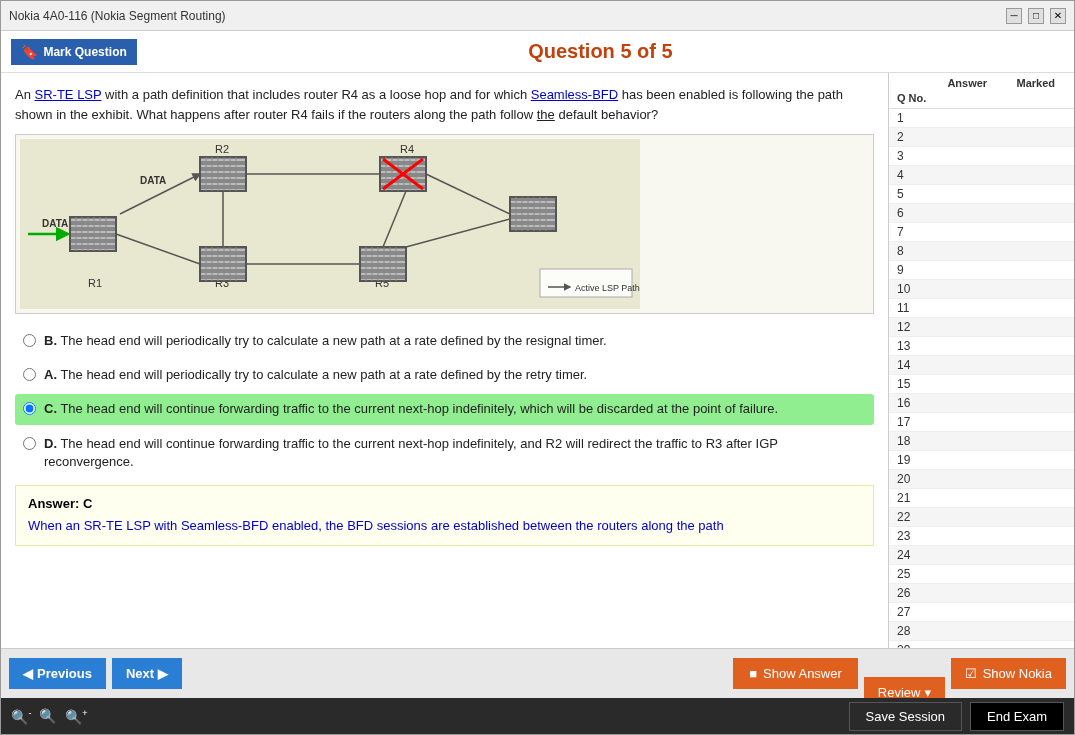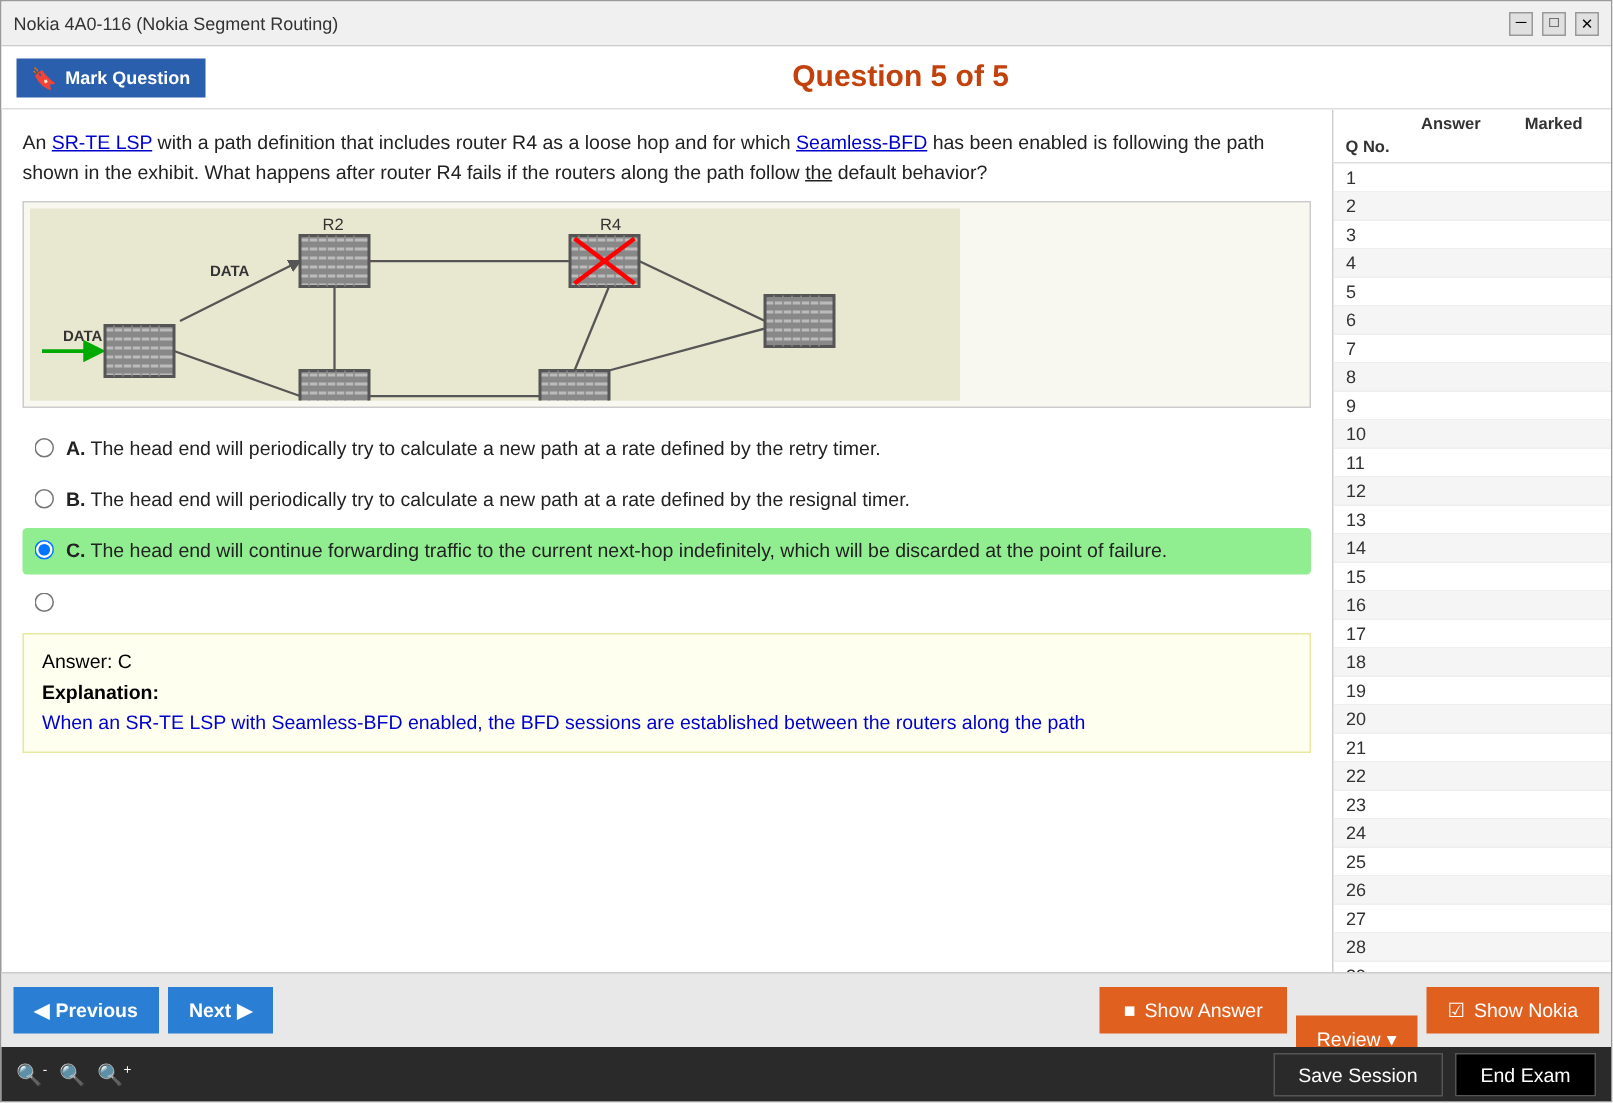--- a/index.html
+++ b/index.html
@@ -17,31 +17,31 @@
     .mark-question-btn .bookmark-icon { color: #fff; font-size: 14px; }
     .question-title { flex: 1; text-align: center; font-size: 20px; font-weight: bold; color: #c2410c; }
 
     .main-area { display: flex; flex: 1; overflow: hidden; }
 
     .question-panel { flex: 1; overflow-y: auto; padding: 12px 14px; border-right: 1px solid #ccc; }
 
     .question-text { font-size: 13px; color: #222; margin-bottom: 10px; line-height: 1.5; }
 
     .exhibit-container { border: 1px solid #ccc; background: #f8f8f0; margin-bottom: 12px; padding: 4px; }
-    .exhibit-img { width: 620px; height: 128px; background: #e8e8d8; position: relative; overflow: hidden; }
+    .exhibit-img { width: 620px; height: 170px; background: #e8e8d8; position: relative; overflow: hidden; }
 
     .options-list { margin-bottom: 8px; }
     .option-item { display: flex; align-items: flex-start; gap: 8px; padding: 6px 8px; margin-bottom: 4px; border-radius: 3px; }
     .option-item.selected { background: #90ee90; }
     .option-item input[type="radio"] { margin-top: 2px; flex-shrink: 0; }
     .option-text { font-size: 13px; color: #222; line-height: 1.4; }
     .option-text strong { font-weight: bold; }
 
     .answer-box { background: #fffff0; border: 1px solid #e8e8a0; padding: 10px 12px; margin-top: 6px; }
-    .answer-box .answer-label { font-size: 13px; font-weight: normal; margin-bottom: 6px; }
+    .answer-box .answer-label { font-size: 13px; font-weight: bold; margin-bottom: 6px; }
     .answer-box .explanation-label { font-size: 13px; font-weight: bold; margin-bottom: 4px; }
     .answer-box .explanation-text { font-size: 13px; color: #0000cc; line-height: 1.4; }
 
     
     .right-panel { width: 185px; display: flex; flex-direction: column; overflow: hidden; }
     .right-panel-header { display: grid; grid-template-columns: 40px 1fr 1fr; background: #fff; border-bottom: 1px solid #ddd; padding: 4px 4px; font-size: 11px; font-weight: bold; color: #333; }
     .right-panel-header span { text-align: center; }
     .right-panel-header .qno { text-align: left; padding-left: 4px; margin-top: 15px; }
 
     .question-list { flex: 1; overflow-y: scroll; }
@@ -205,38 +205,38 @@
                 <path d="M0,0 L5,2.5 L0,5 Z" fill="#555"></path>
               </marker>
             </defs>
           </svg>
         </div>
       </div>
 
       <div class="options-list">
         <div class="option-item">
           <input type="radio" name="answer" style="">
-          <span class="option-text"><strong>A.</strong> The head end will periodically try to calculate a new path at a rate defined by the retry timer.</span>
+          <span class="option-text"><strong>B.</strong> The head end will periodically try to calculate a new path at a rate defined by the resignal timer.</span>
         </div>
         <div class="option-item">
           <input type="radio" name="answer" style="">
-          <span class="option-text"><strong>B.</strong> The head end will periodically try to calculate a new path at a rate defined by the resignal timer.</span>
+          <span class="option-text"><strong>A.</strong> The head end will periodically try to calculate a new path at a rate defined by the retry timer.</span>
         </div>
         <div class="option-item selected">
           <input type="radio" name="answer" checked="" style="">
           <span class="option-text"><strong>C.</strong> The head end will continue forwarding traffic to the current next-hop indefinitely, which will be discarded at the point of failure.</span>
         </div>
         <div class="option-item">
           <input type="radio" name="answer" style="">
+          <span class="option-text"><strong>D.</strong> The head end will continue forwarding traffic to the current next-hop indefinitely, and R2 will redirect the traffic to R3 after IGP reconvergence.</span>
         </div>
       </div>
 
       <div class="answer-box">
         <div class="answer-label">Answer: C</div>
-        <div class="explanation-label">Explanation:</div>
         <div class="explanation-text">When an SR-TE LSP with Seamless-BFD enabled, the BFD sessions are established between the routers along the path</div>
       </div>
     </div>
 
     <div class="right-panel">
       <div class="right-panel-header">
         <span class="qno">Q No.</span>
         <span>Answer</span>
         <span>Marked</span>
       </div>

